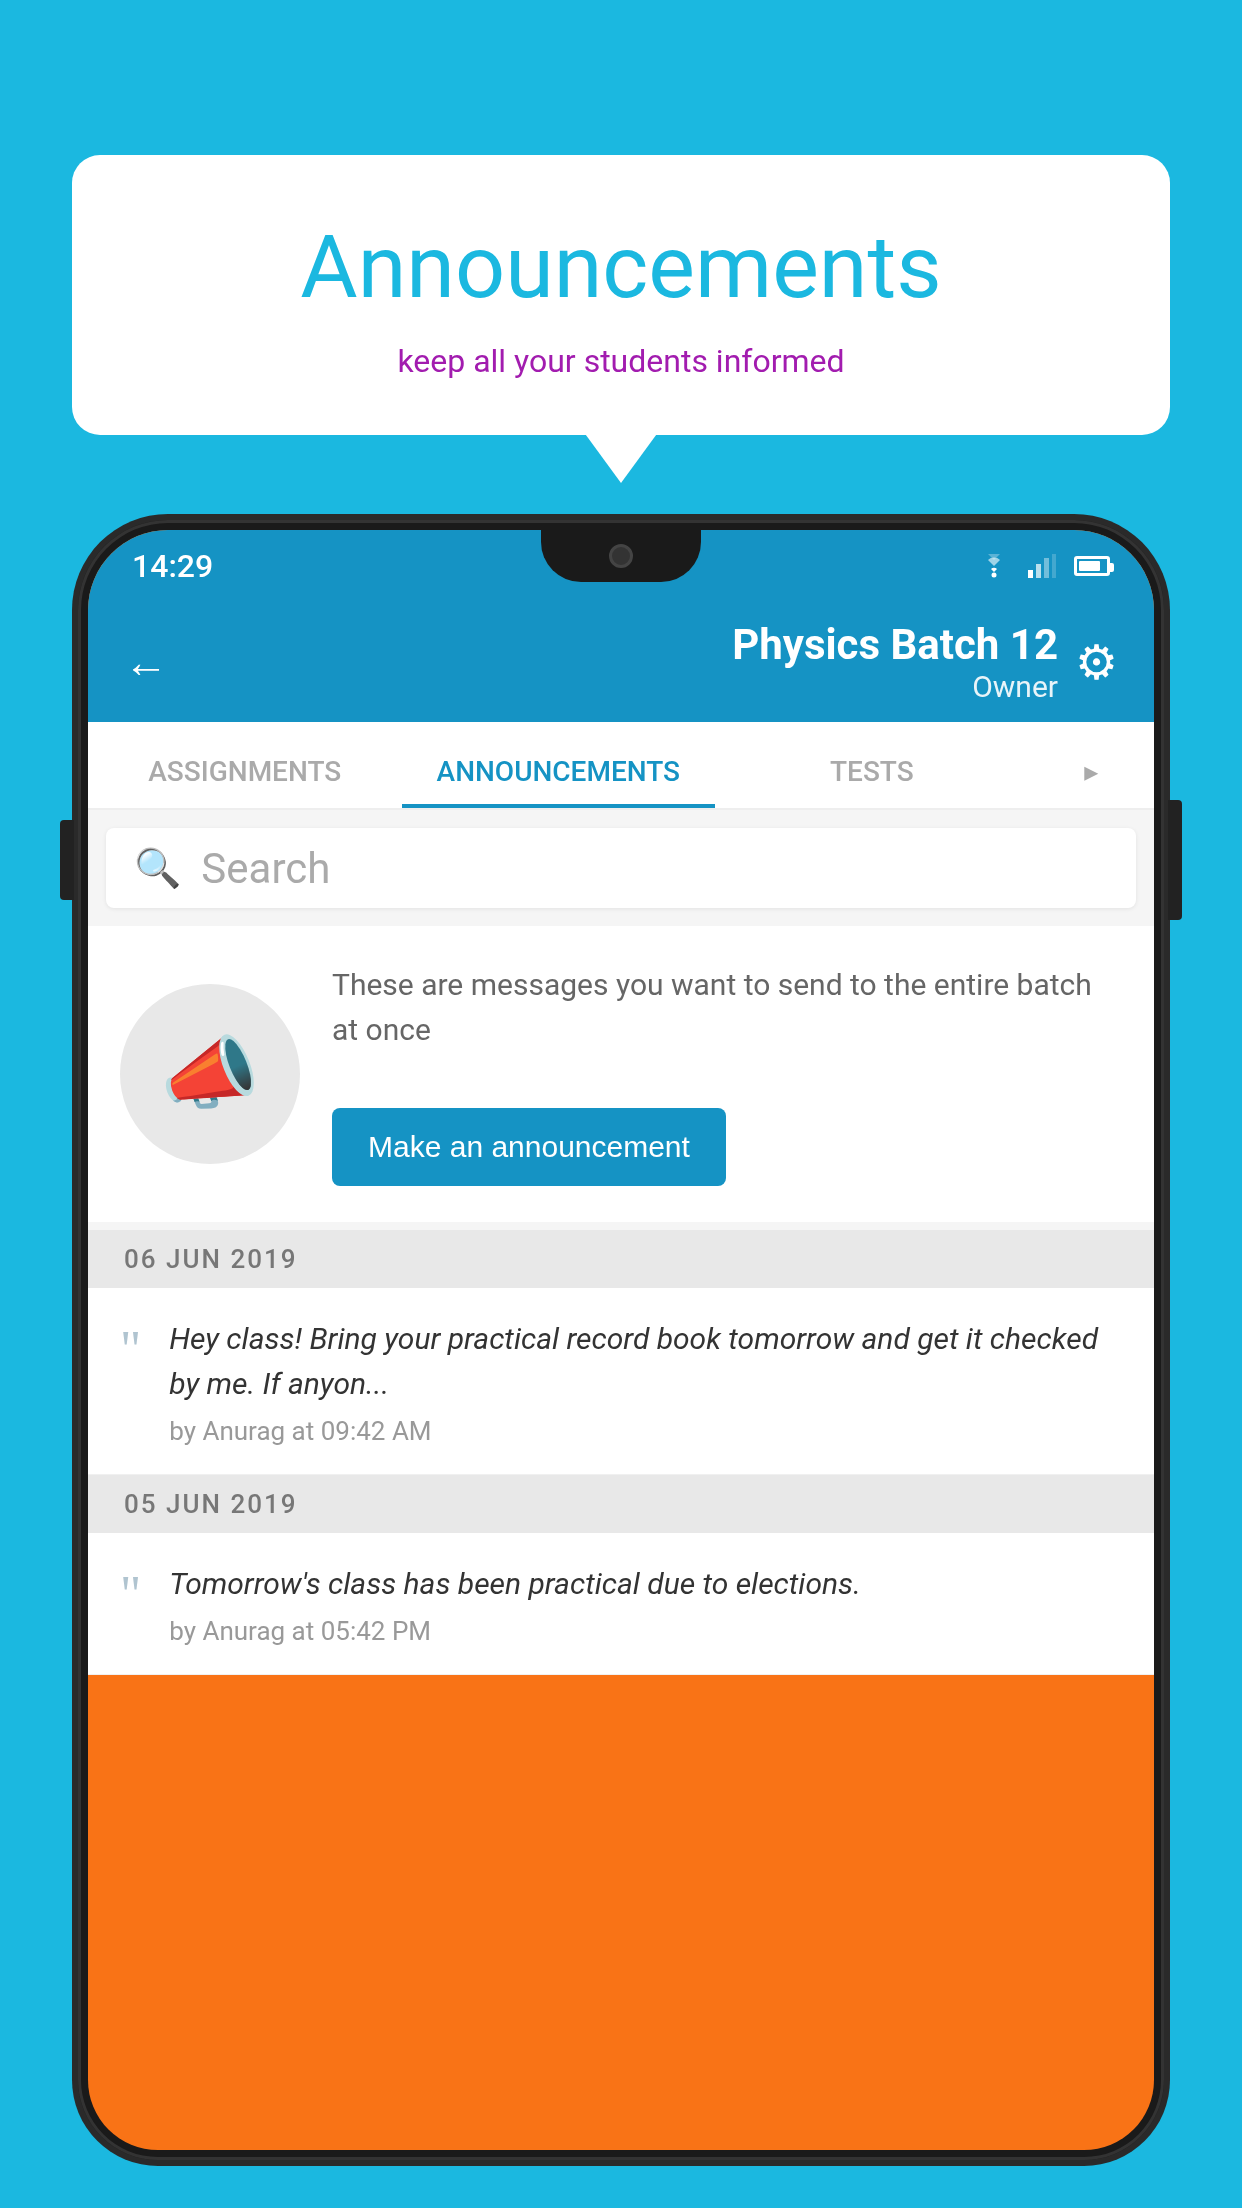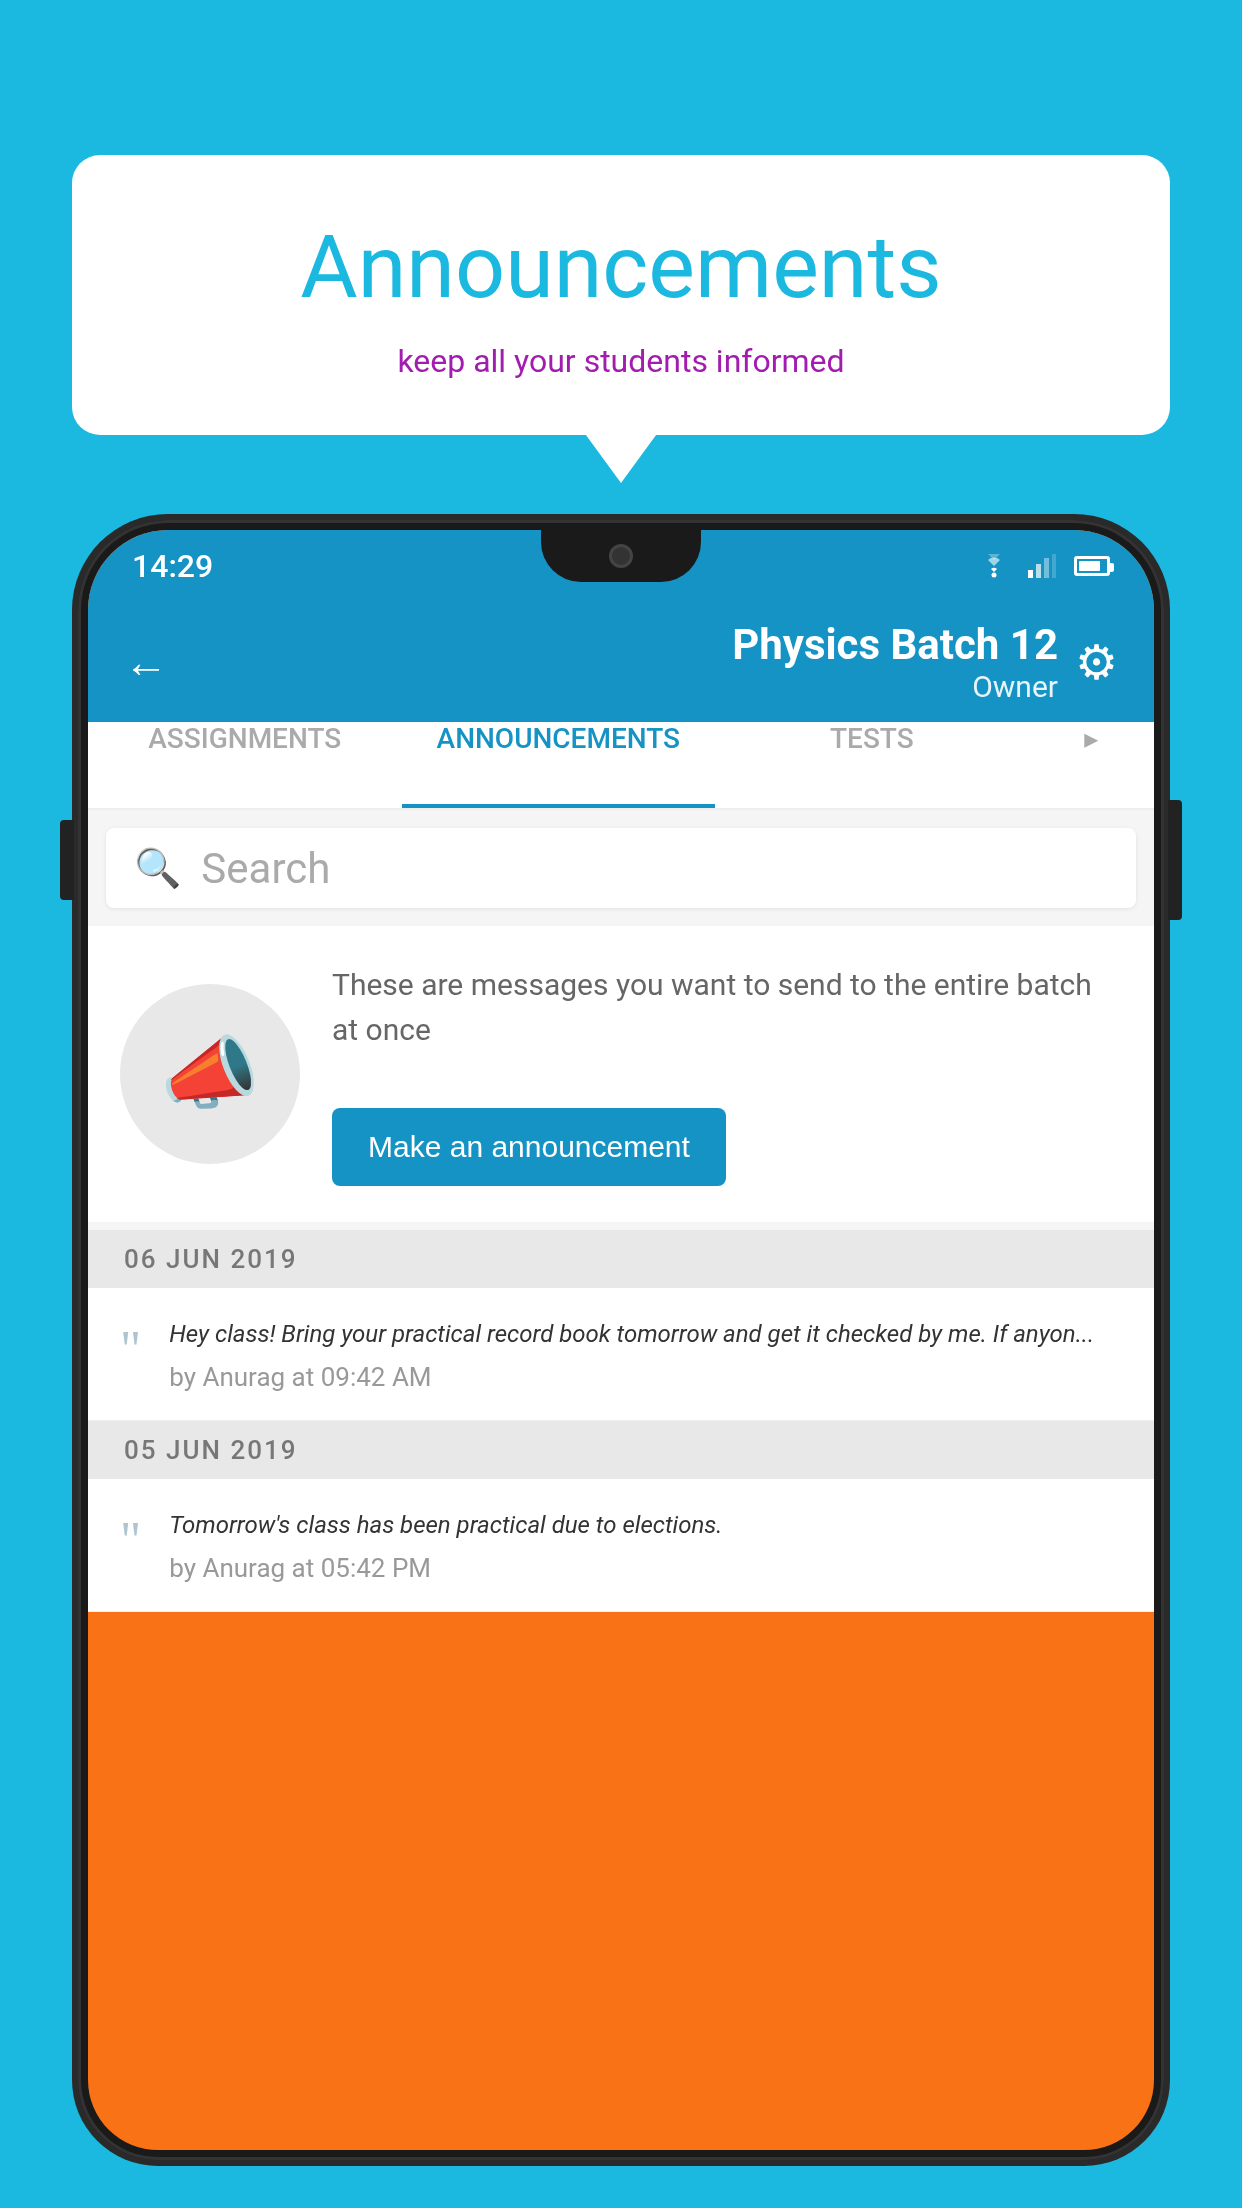--- a/index.html
+++ b/index.html
@@ -196,20 +196,21 @@
       position: absolute;
       right: 36px;
     }
 
     
     .tabs-container {
       background: white;
       display: flex;
       border-bottom: 2px solid #eee;
       height: 88px;
+      align-items: flex-end;
     }
 
     .tab {
       flex: 1;
       text-align: center;
       padding-bottom: 20px;
       font-size: 28px;
       font-weight: 500;
       color: #aaa;
       position: relative;
@@ -337,21 +338,21 @@
       line-height: 1;
       margin-top: 8px;
       flex-shrink: 0;
     }
 
     .announcement-content {
       flex: 1;
     }
 
     .announcement-text {
-      font-size: 24px;
+      font-size: 30px;
       color: #333;
       font-style: italic;
       line-height: 1.5;
       margin-bottom: 10px;
     }
 
     .announcement-meta {
       font-size: 26px;
       color: #999;
     }

